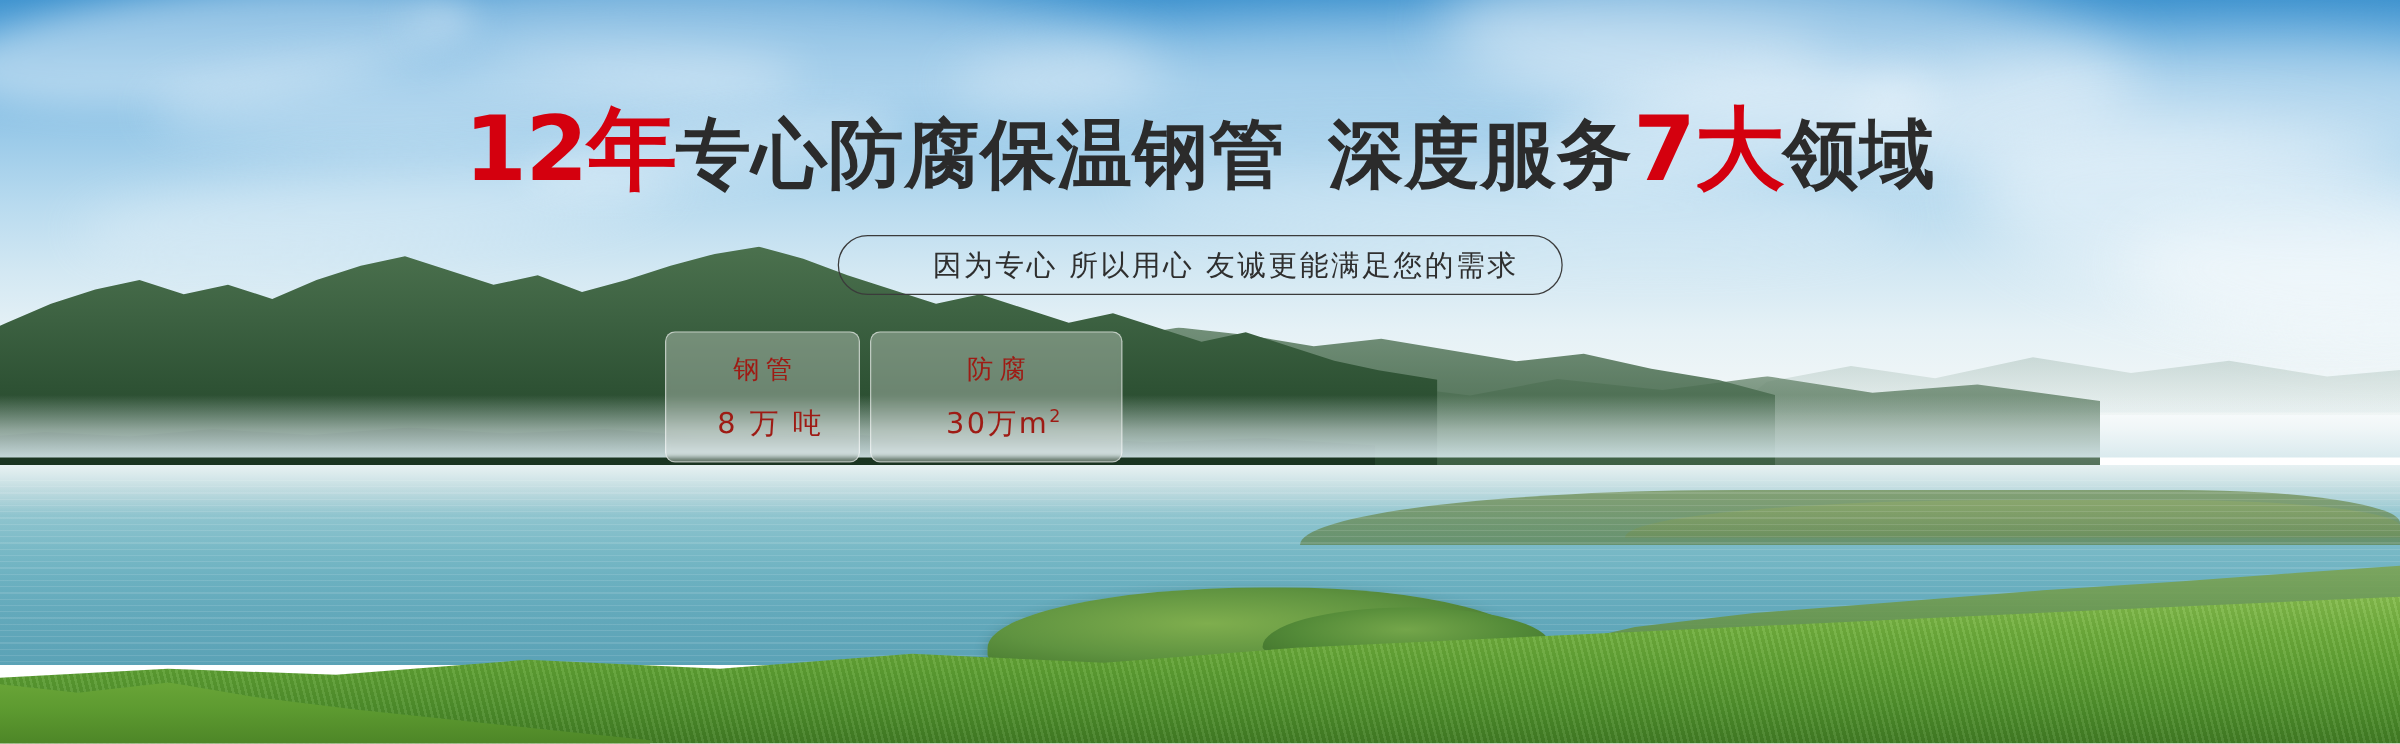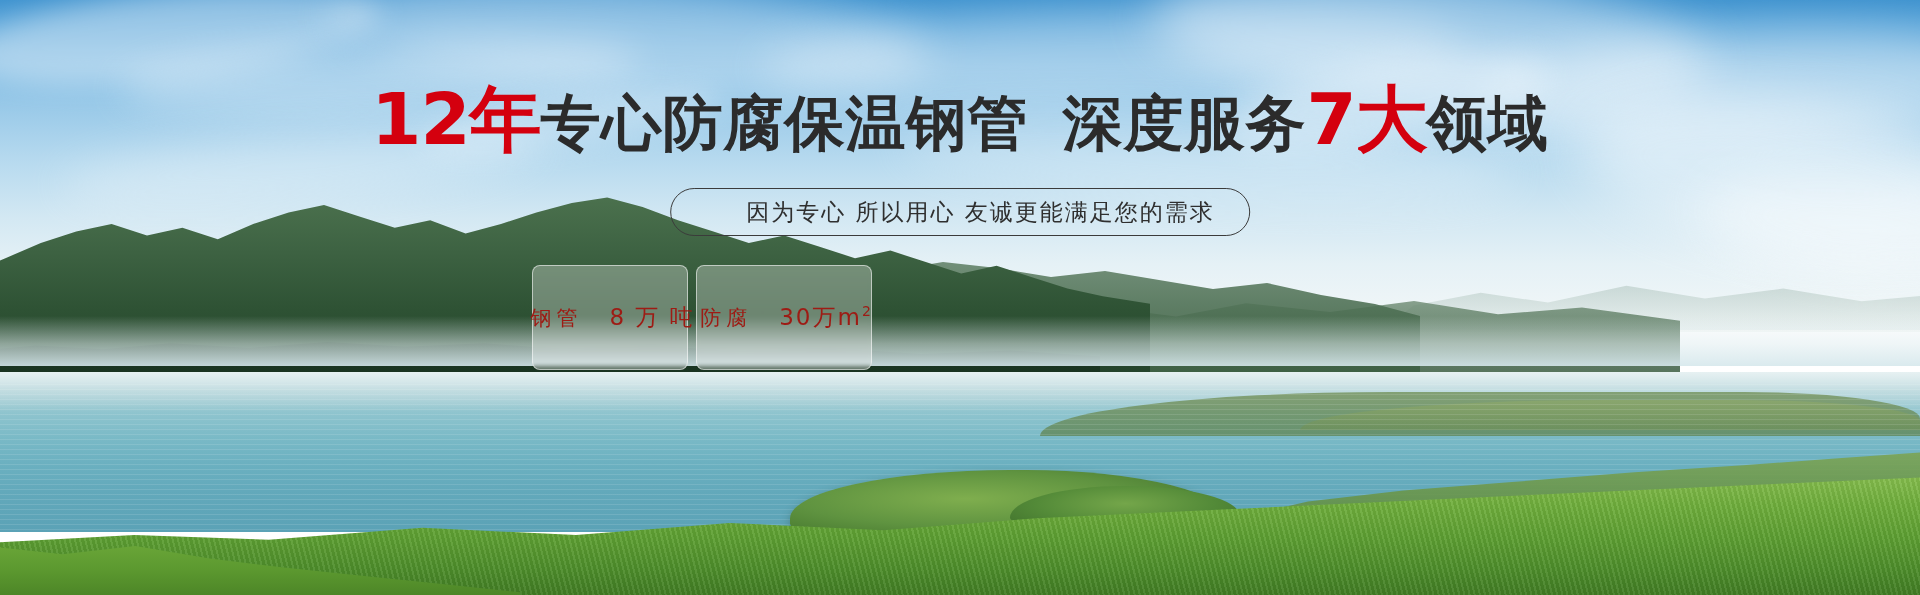--- a/index.html
+++ b/index.html
@@ -238,26 +238,26 @@
     gap:8px;
   }
   .card {
     width:156px;
     height:105px;
     border-radius:8px;
     background:rgba(255,255,255,0.30);
     border:1px solid rgba(255,255,255,0.55);
     backdrop-filter:blur(2px);
     display:flex;
-    flex-direction:row;
+    flex-direction:column;
     align-items:center;
     justify-content:center;
     gap:14px;
   }
-  .card.wide { width:176px; }
+  .card.wide { width:202px; }
   .card-label {
     font-size:21px;
     letter-spacing:5px;
     text-indent:5px;
     color:#9e1b14;
     font-family:"DejaVu Sans","Liberation Sans",sans-serif;
     white-space:nowrap;
   }
   .card-value {
     font-size:23px;

